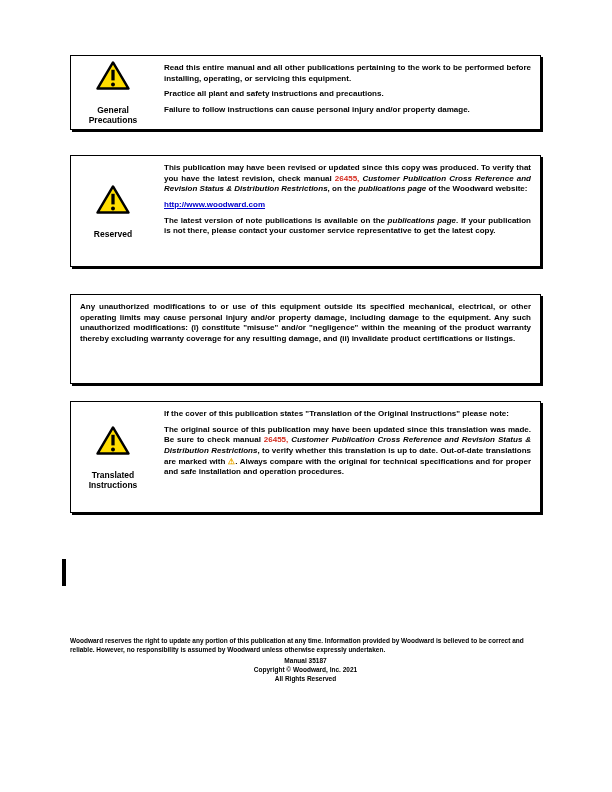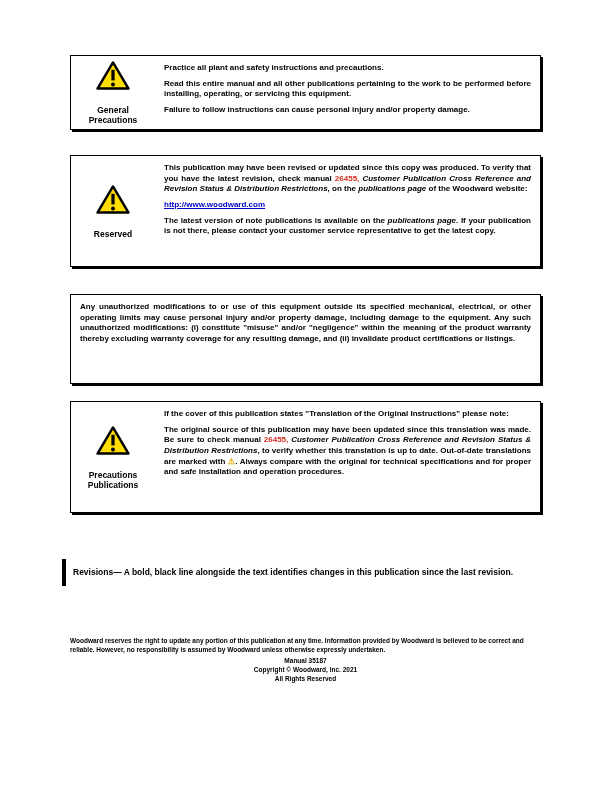--- a/index.html
+++ b/index.html
@@ -62,22 +62,22 @@
       <span>
         <svg class="tri-icon" viewBox="0 0 44 38" width="36" height="31">
           <path d="M22 3 L41 35 L3 35 Z" fill="#FFDD00" stroke="#000" stroke-width="3" stroke-linejoin="round"></path>
           <rect x="20" y="12" width="4" height="13" fill="#000"></rect>
           <circle cx="22" cy="30" r="2.4" fill="#000"></circle>
         </svg>
       </span>
       <div class="box-label">General Precautions</div>
     </div>
     <div class="text-col">
+      <p>Read this entire manual and all other publications pertaining to the work to be performed before installing, operating, or servicing this equipment.</p>
       <p>Practice all plant and safety instructions and precautions.</p>
-      <p>Read this entire manual and all other publications pertaining to the work to be performed before installing, operating, or servicing this equipment.</p>
       <p>Failure to follow instructions can cause personal injury and/or property damage.</p>
     </div>
   </div>
 
   <div class="wbox b2">
     <div class="icon-col">
       <span>
         <svg class="tri-icon" viewBox="0 0 44 38" width="36" height="31">
           <path d="M22 3 L41 35 L3 35 Z" fill="#FFDD00" stroke="#000" stroke-width="3" stroke-linejoin="round"></path>
           <rect x="20" y="12" width="4" height="13" fill="#000"></rect>
@@ -103,31 +103,30 @@
 
   <div class="wbox b4">
     <div class="icon-col">
       <span>
         <svg class="tri-icon" viewBox="0 0 44 38" width="36" height="31">
           <path d="M22 3 L41 35 L3 35 Z" fill="#FFDD00" stroke="#000" stroke-width="3" stroke-linejoin="round"></path>
           <rect x="20" y="12" width="4" height="13" fill="#000"></rect>
           <circle cx="22" cy="30" r="2.4" fill="#000"></circle>
         </svg>
       </span>
-      <div class="box-label">Precautions Publications</div>
+      <div class="box-label">Translated Instructions</div>
     </div>
     <div class="text-col">
       <p>If the cover of this publication states "Translation of the Original Instructions" please note:</p>
       <p><span>The original source of this publication may have been updated since this translation was made. Be sure to check manual </span><span class="red">26455</span><span class="red">, </span><span class="em">Customer Publication Cross Reference and Revision Status &amp; Distribution Restrictions</span><span>, to verify whether this translation is up to date. Out-of-date translations are marked with </span><span class="warn">⚠</span><span>. Always compare with the original for technical specifications and for proper and safe installation and operation procedures.</span></p>
     </div>
   </div>
 
   <div class="rev-note">
     <div class="rev-bar"></div>
-    <div class="rev-text">Revisions— A bold, black line alongside the text identifies changes in this publication since the last revision.</div>
   </div>
 
   <div class="footer-disclaimer">Woodward reserves the right to update any portion of this publication at any time. Information provided by Woodward is believed to be correct and reliable. However, no responsibility is assumed by Woodward unless otherwise expressly undertaken.</div>
   <div class="footer-center">Manual 35187</div>
   <div class="footer-center">Copyright © Woodward, Inc. 2021</div>
   <div class="footer-center">All Rights Reserved</div>
 
 </div>
 
 </body></html>

